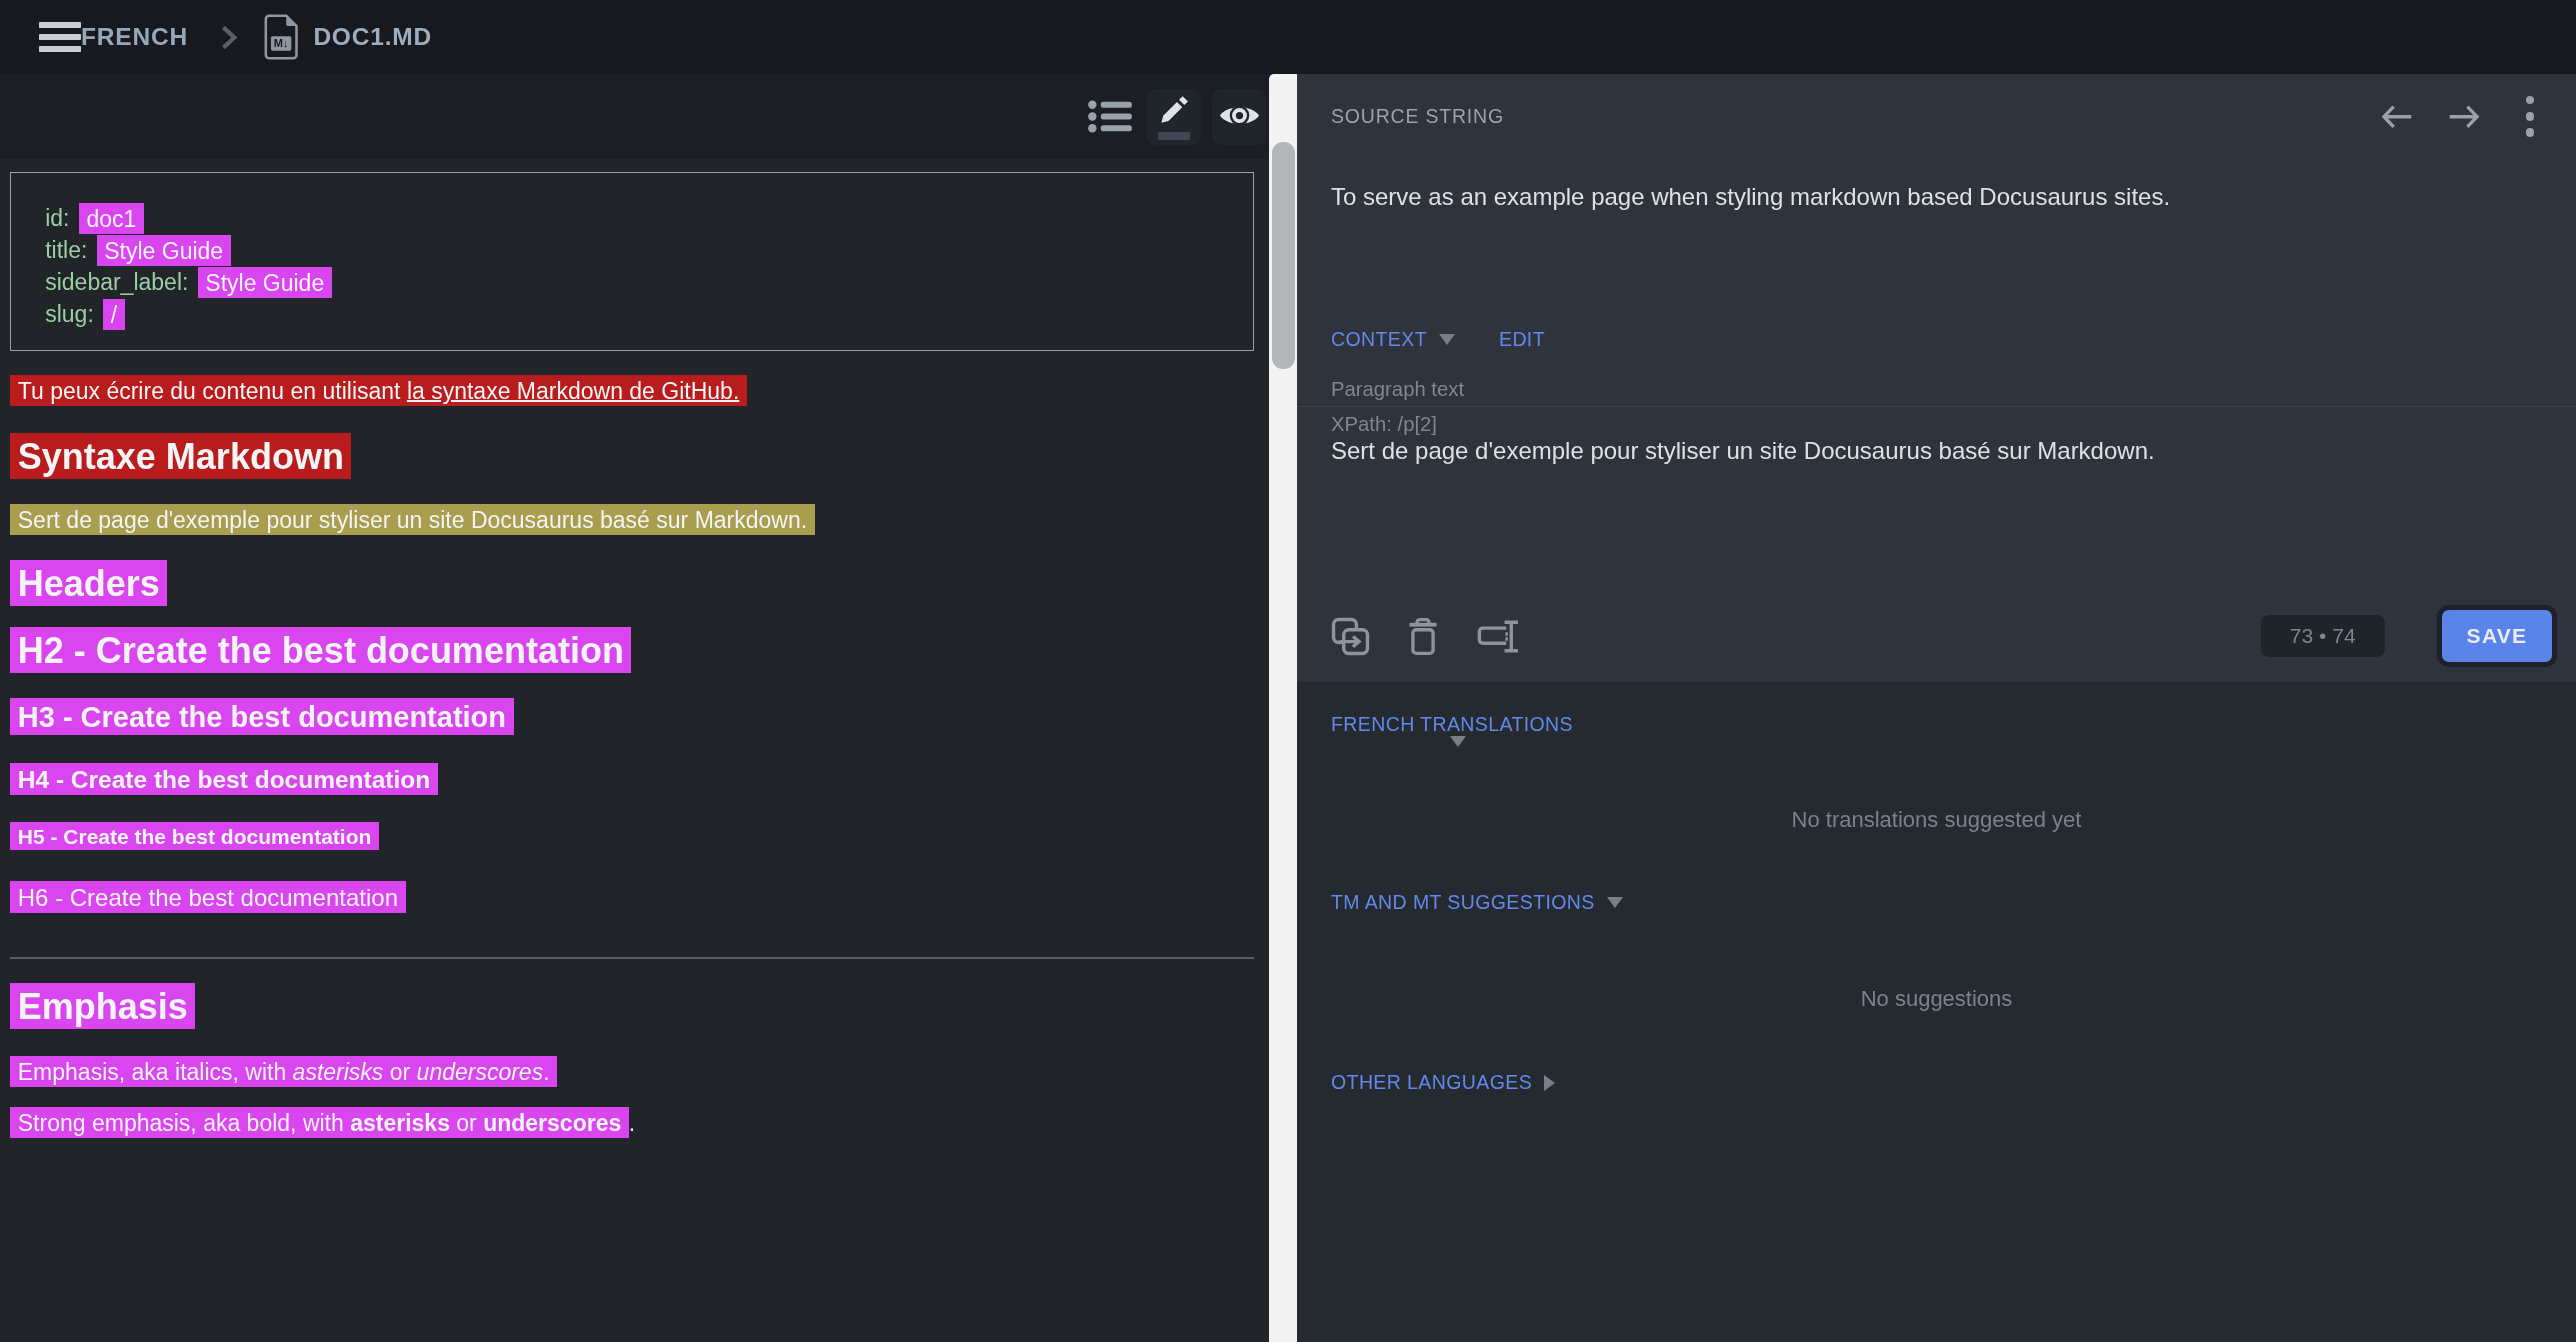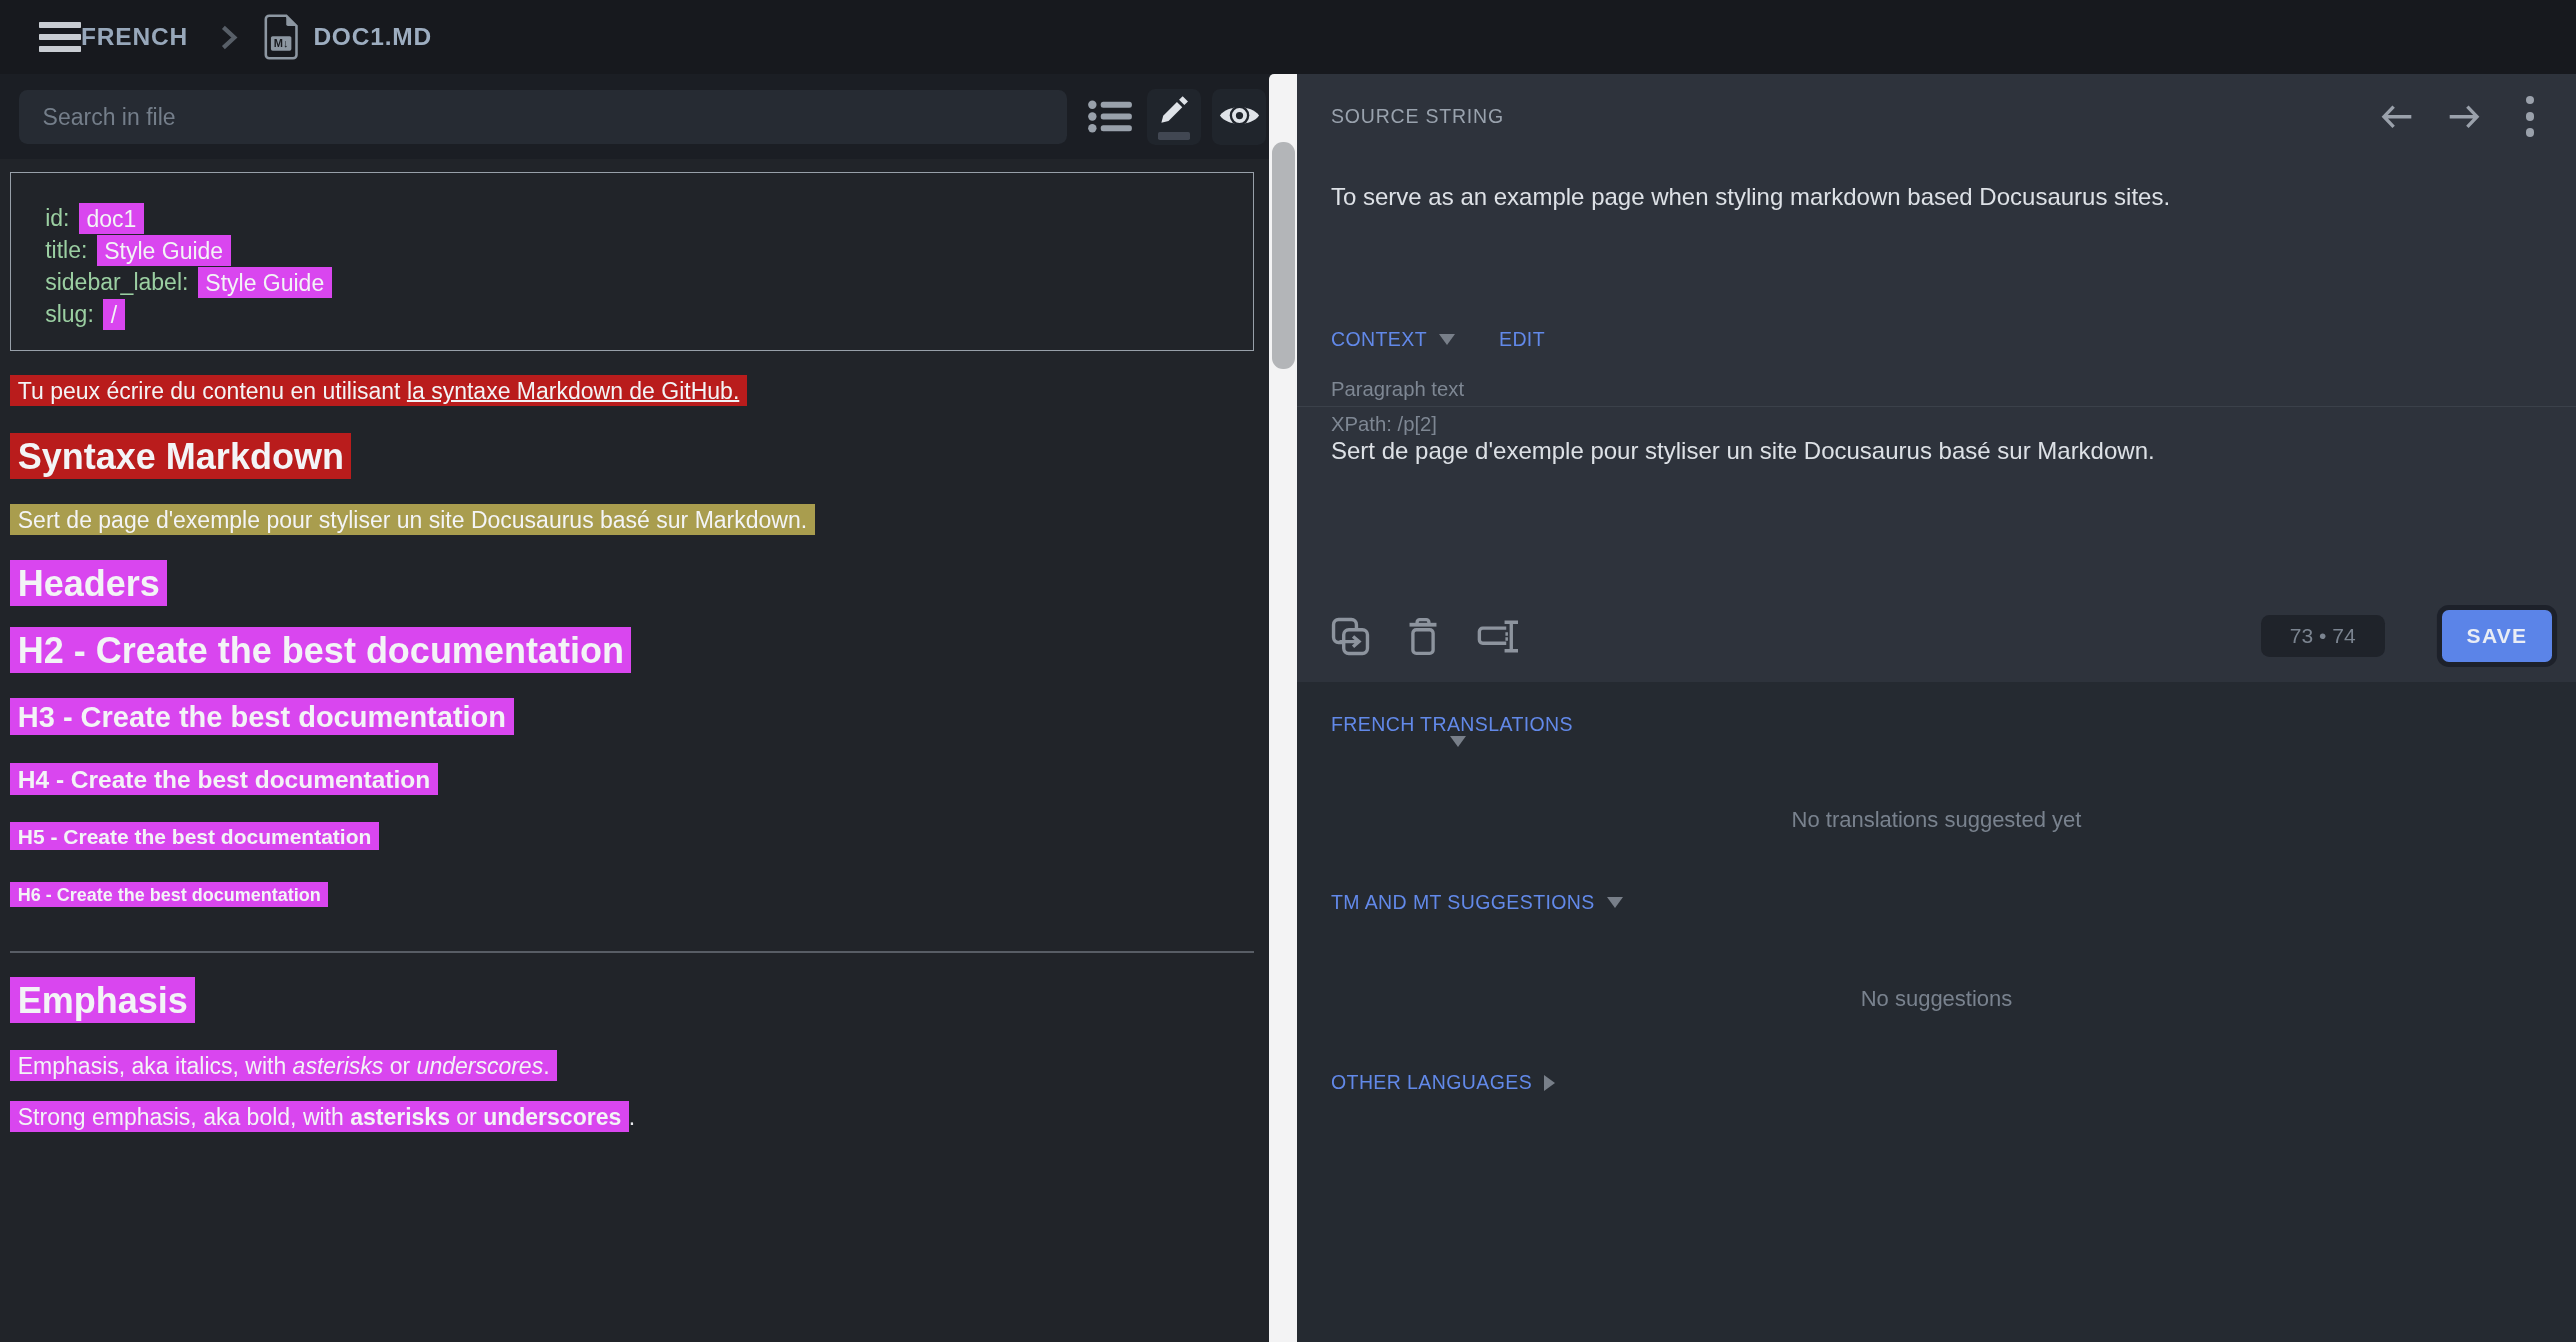--- a/index.html
+++ b/index.html
@@ -54,21 +54,21 @@
   .hl-green { background: #b91c1c; }
   .hl-yellow { background: #a99d4e; }
   .block { line-height: 1.0; }
   .p-text { font-size: 23px; }
   .doc a, .u { text-decoration: underline; color: inherit; }
   .doc-h1 { font-size: 46px; font-weight: bold; }
   .doc-h2 { font-size: 36px; font-weight: bold; }
   .doc-h3 { font-size: 29px; font-weight: bold; }
   .doc-h4 { font-size: 24.5px; font-weight: bold; }
   .doc-h5 { font-size: 21px; font-weight: bold; }
-  .doc-h6 { font-size: 18px; font-weight: bold; }
+  .doc-h6 { font-size: 24px; font-weight: normal; }
   .doc-hr { border: none; border-top: 2.5px solid #585d65; width: 1244px; }
   em.it { font-style: italic; }
   b.bd { font-weight: bold; }
 
   
   .scrollbar { position: absolute; top: 74px; left: 1269px; width: 28px; height: 1268px; background: #f3f3f4; border-top-left-radius: 5.1px; }
   .scroll-thumb { position: absolute; top: 68px; left: 2.5px; width: 23px; height: 227px; background: #b3b5b8; border-radius: 11px; }
 
   
   .right-panel { position: absolute; top: 74px; left: 1297px; width: 1279px; height: 1268px; background: #252a31; }
@@ -134,21 +134,20 @@
         <rect x="8" y="26" width="24" height="17" rx="2" fill="#8d97a2"></rect>
         <text x="20" y="39" font-size="13" font-weight="bold" fill="#17191e" text-anchor="middle" font-family="Liberation Sans, DejaVu Sans, sans-serif">M↓</text>
       </svg>
     </span>
     <span class="crumb-file">DOC1.MD</span>
   </header>
 
   <section class="left-panel">
     <div class="doc-area"></div>
 
-    <input class="search-input" type="text" placeholder="Search in file" style="">
 
     <div class="tool-ic list-btn">
       <span>
         <svg width="44" height="37" viewBox="0 0 52 44">
           <g fill="#99a1ab">
             <circle cx="5" cy="8" r="5"></circle>
               <rect x="15" y="4.5" width="37" height="7" rx="3"></rect>
             <circle cx="5" cy="22" r="5"></circle>
               <rect x="15" y="18.5" width="37" height="7" rx="3"></rect>
             <circle cx="5" cy="36" r="5"></circle>

